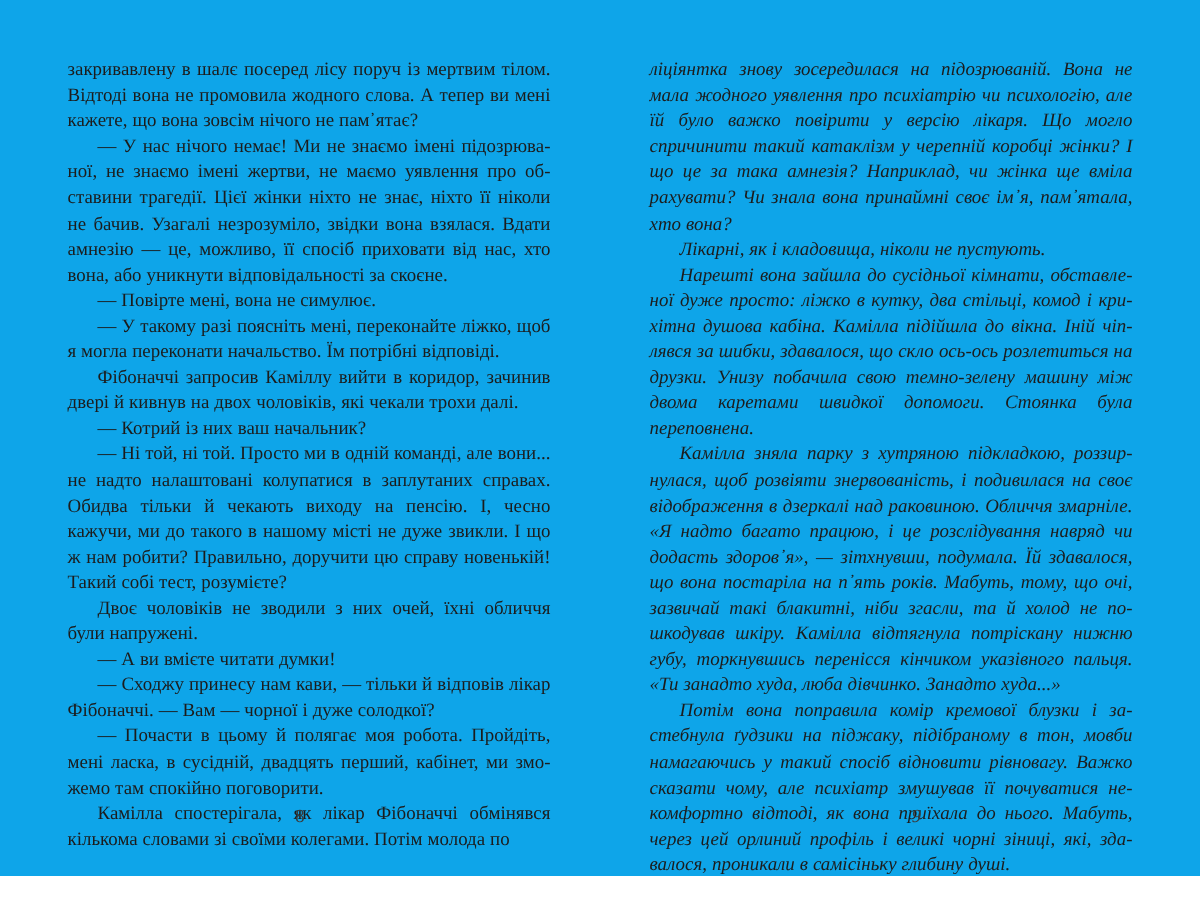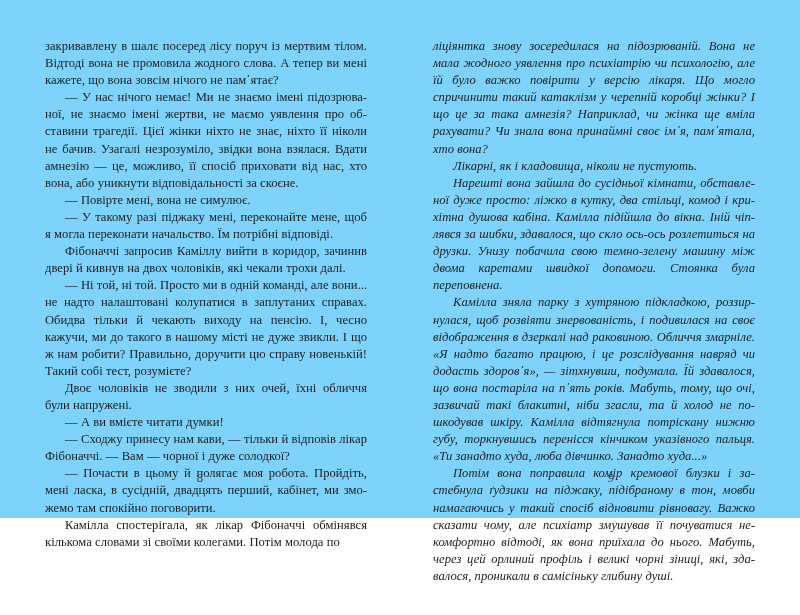--- a/index.html
+++ b/index.html
@@ -21,23 +21,23 @@
     width: 800px;
     height: 615px;
     display: flex;
     box-sizing: border-box;
     background: #ffffff;
   }
 
   .page {
     position: relative;
     width: 400px;
-    height: 518px;
+    height: 584px;
     box-sizing: border-box;
-    background: #7dd3fc;
+    background: #0ea5e9;
   }
 
   .page-left  { padding: 38px 34px 0 45px; }
   .page-right { padding: 38px 45px 0 33px; font-style: italic; }
 
   .textblock {
     width: 322px;
     text-align: justify;
     text-justify: inter-word;
     font-size: 12.6px;
@@ -81,22 +81,23 @@
 </head>
 <body>
 
 <div class="spread">
 
   <div class="page page-left">
     <div class="textblock">
       <p class="no-indent">закривавлену в шалє посеред лісу поруч із мертвим ті­лом. Відтоді вона не промовила жодного слова. А тепер ви мені кажете, що вона зовсім нічого не пам᾽ятає?</p>
       <p>— У нас нічого немає! Ми не знаємо імені підозрюва­ної, не знаємо імені жертви, не маємо уявлення про об­ставини трагедії. Цієї жінки ніхто не знає, ніхто її ніколи не бачив. Узагалі незрозуміло, звідки вона взялася. Вдати амнезію — це, можливо, її спосіб приховати від нас, хто вона, або уникнути відповідальності за скоєне.</p>
       <p>— Повірте мені, вона не симулює.</p>
-      <p>— У такому разі піджаку мені, переконайте мене, щоб я могла переконати начальство. Їм потрібні відповіді.</p>
+      <p>— У такому разі поясніть мені, переконайте ліжко, щоб я могла переконати начальство. Їм потрібні відповіді.</p>
       <p>Фібоначчі запросив Каміллу вийти в коридор, зачинив двері й кивнув на двох чоловіків, які чекали трохи далі.</p>
+      <p>— Котрий із них ваш начальник?</p>
       <p>— Ні той, ні той. Просто ми в одній команді, але вони... не надто налаштовані колупатися в заплутаних справах. Обидва тільки й чекають виходу на пенсію. І, чесно кажучи, ми до такого в нашому місті не дуже звикли. І що ж нам робити? Правильно, доручити цю справу новенькій! Такий собі тест, розумієте?</p>
       <p>Двоє чоловіків не зводили з них очей, їхні обличчя були напружені.</p>
       <p>— А ви вмієте читати думки!</p>
       <p>— Сходжу принесу нам кави, — тільки й відповів лі­кар Фібоначчі. — Вам — чорної і дуже солодкої?</p>
       <p>— Почасти в цьому й полягає моя робота. Пройдіть, мені ласка, в сусідній, двадцять перший, кабінет, ми змо­жемо там спокійно поговорити.</p>
       <p>Камілла спостерігала, як лікар Фібоначчі обмінявся кількома словами зі своїми колегами. Потім молода по­</p>
     </div>
     <div class="folio">8</div>
   </div>
 

